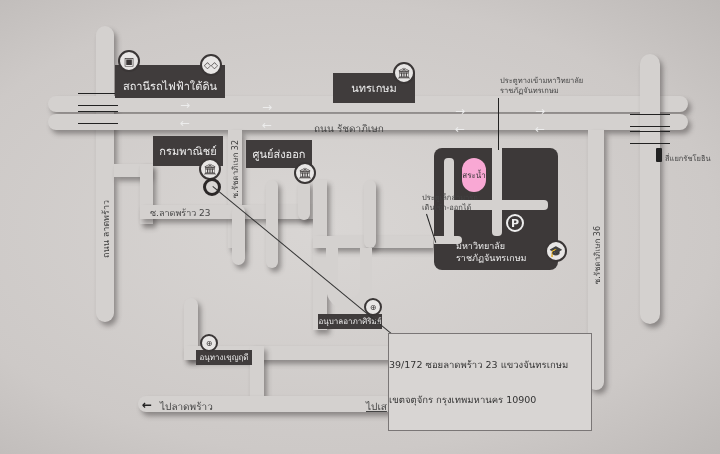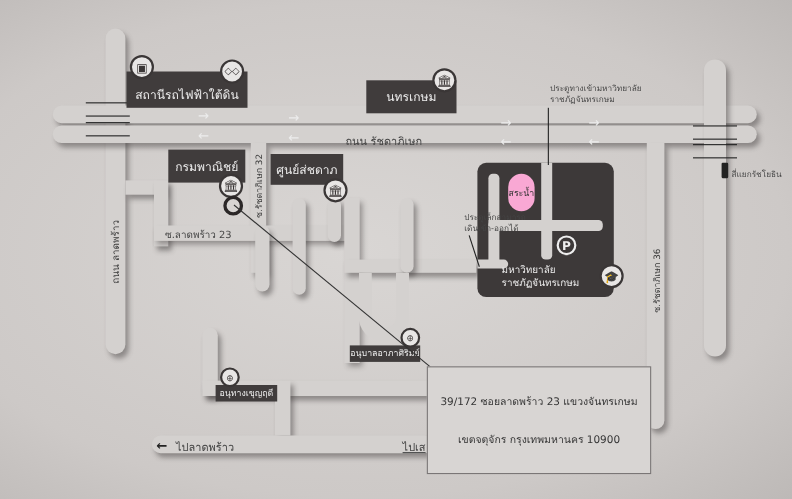--- a/index.html
+++ b/index.html
@@ -9,21 +9,21 @@
   .road{position:absolute;background:#d4d1cf;box-shadow:3px 4px 5px rgba(60,55,55,0.45);border-radius:10px;}
   .road.nr{border-radius:0;}
   .lbl{position:absolute;color:#444;font-size:10px;white-space:nowrap;}
   .dark{position:absolute;background:#403c3c;color:#eee;font-size:11px;display:flex;align-items:center;justify-content:center;}
   .icon-c{position:absolute;width:22px;height:22px;border-radius:50%;background:#e8e6e5;border:2px solid #3a3636;
           display:flex;align-items:center;justify-content:center;font-size:11px;color:#3a3636;box-sizing:border-box;}
   .arrow{position:absolute;color:#ececec;font-size:12px;}
   .line{position:absolute;background:#222;}
   .vtext{position:absolute;writing-mode:vertical-rl;font-size:9px;color:#3c3c3c;white-space:nowrap;}
   .addr{position:absolute;left:388px;top:333px;width:202px;height:96px;background:#d8d5d3;border:1px solid #7a7676;
-        display:flex;flex-direction:column;justify-content:center;align-items:center;gap:20px;font-size:9.5px;color:#333;}
+        display:flex;flex-direction:column;justify-content:center;align-items:flex-start;gap:20px;font-size:9.5px;color:#333;}
 </style>
 </head>
 <body>
 
 <div id="map">
 
   <div class="road" style="left:96px;top:26px;width:18px;height:296px;"></div>
 
   <div class="road" style="left:48px;top:96px;width:640px;height:16px;"></div>
   <div class="road" style="left:48px;top:114px;width:640px;height:16px;"></div>
@@ -94,21 +94,21 @@
   </div>
   <div class="icon-c" style="left:393px;top:62px;">🏛</div>
 
   <div class="dark" style="left:153px;top:136px;width:70px;height:30px;">
     <span>กรมพาณิชย์</span>
   </div>
   <div class="icon-c" style="left:199px;top:158px;">🏛</div>
   <div style="position:absolute;left:203px;top:178px;width:12px;height:12px;border-radius:50%;border:3px solid #2b2727;background:#d8d5d3;box-sizing:content-box;"></div>
 
   <div class="dark" style="left:246px;top:140px;width:66px;height:28px;">
-    <span>ศูนย์ส่ชดาภ</span>
+    <span>ศูนย์ส่งออก</span>
   </div>
   <div class="icon-c" style="left:294px;top:162px;">🏛</div>
 
   <div style="position:absolute;left:434px;top:148px;width:124px;height:122px;background:#3d3939;border-radius:8px;">
     <div style="position:absolute;left:10px;top:10px;width:10px;height:84px;background:#d4d1cf;border-radius:4px;"></div>
     <div style="position:absolute;left:10px;top:52px;width:104px;height:10px;background:#d4d1cf;border-radius:4px;"></div>
     <div style="position:absolute;left:58px;top:0;width:10px;height:88px;background:#d4d1cf;border-radius:0 0 4px 4px;"></div>
     <div style="position:absolute;left:0;top:88px;width:28px;height:8px;background:#d4d1cf;border-radius:0 4px 4px 0;"></div>
     <div style="position:absolute;left:28px;top:10px;width:24px;height:34px;background:#f9a8d4;border-radius:12px;display:flex;align-items:center;justify-content:center;font-size:8px;color:#333;">
       <span>สระน้ำ</span>

